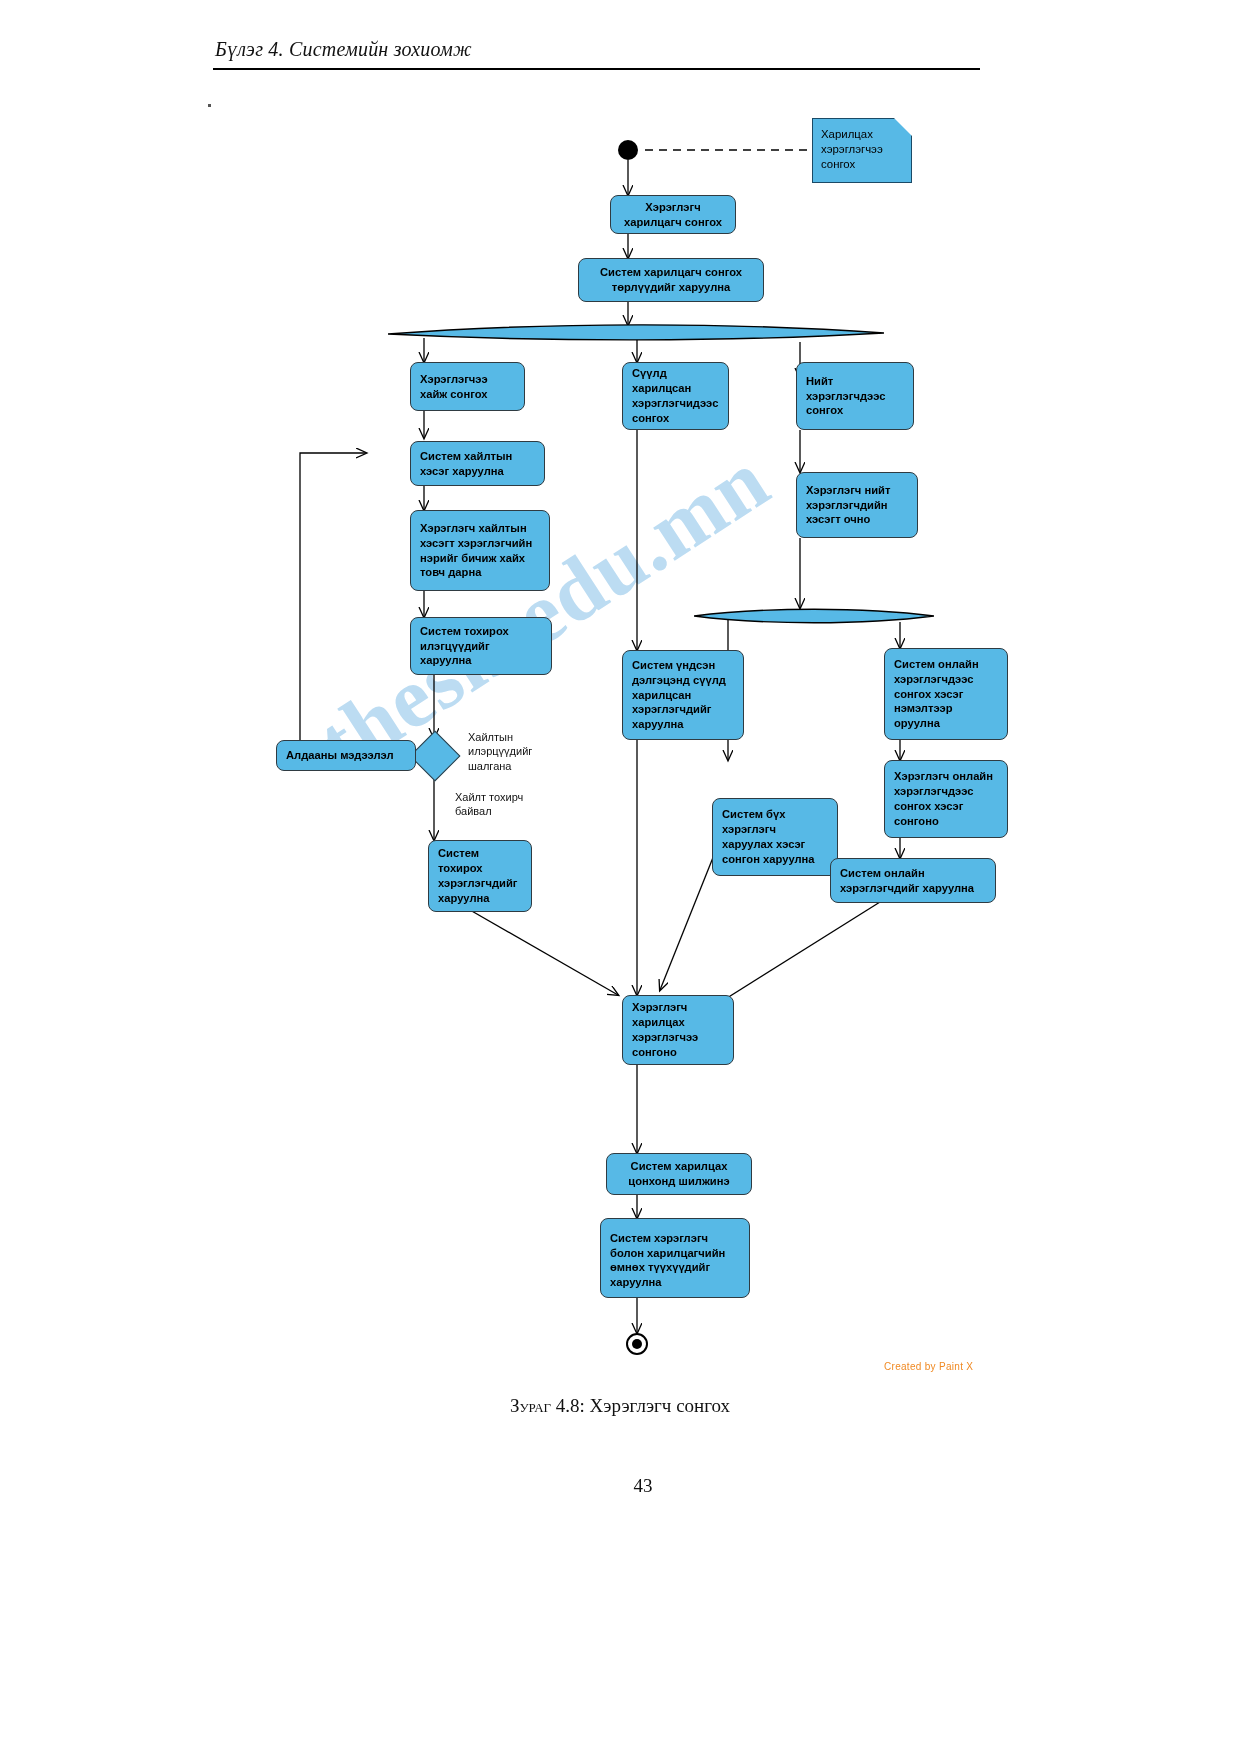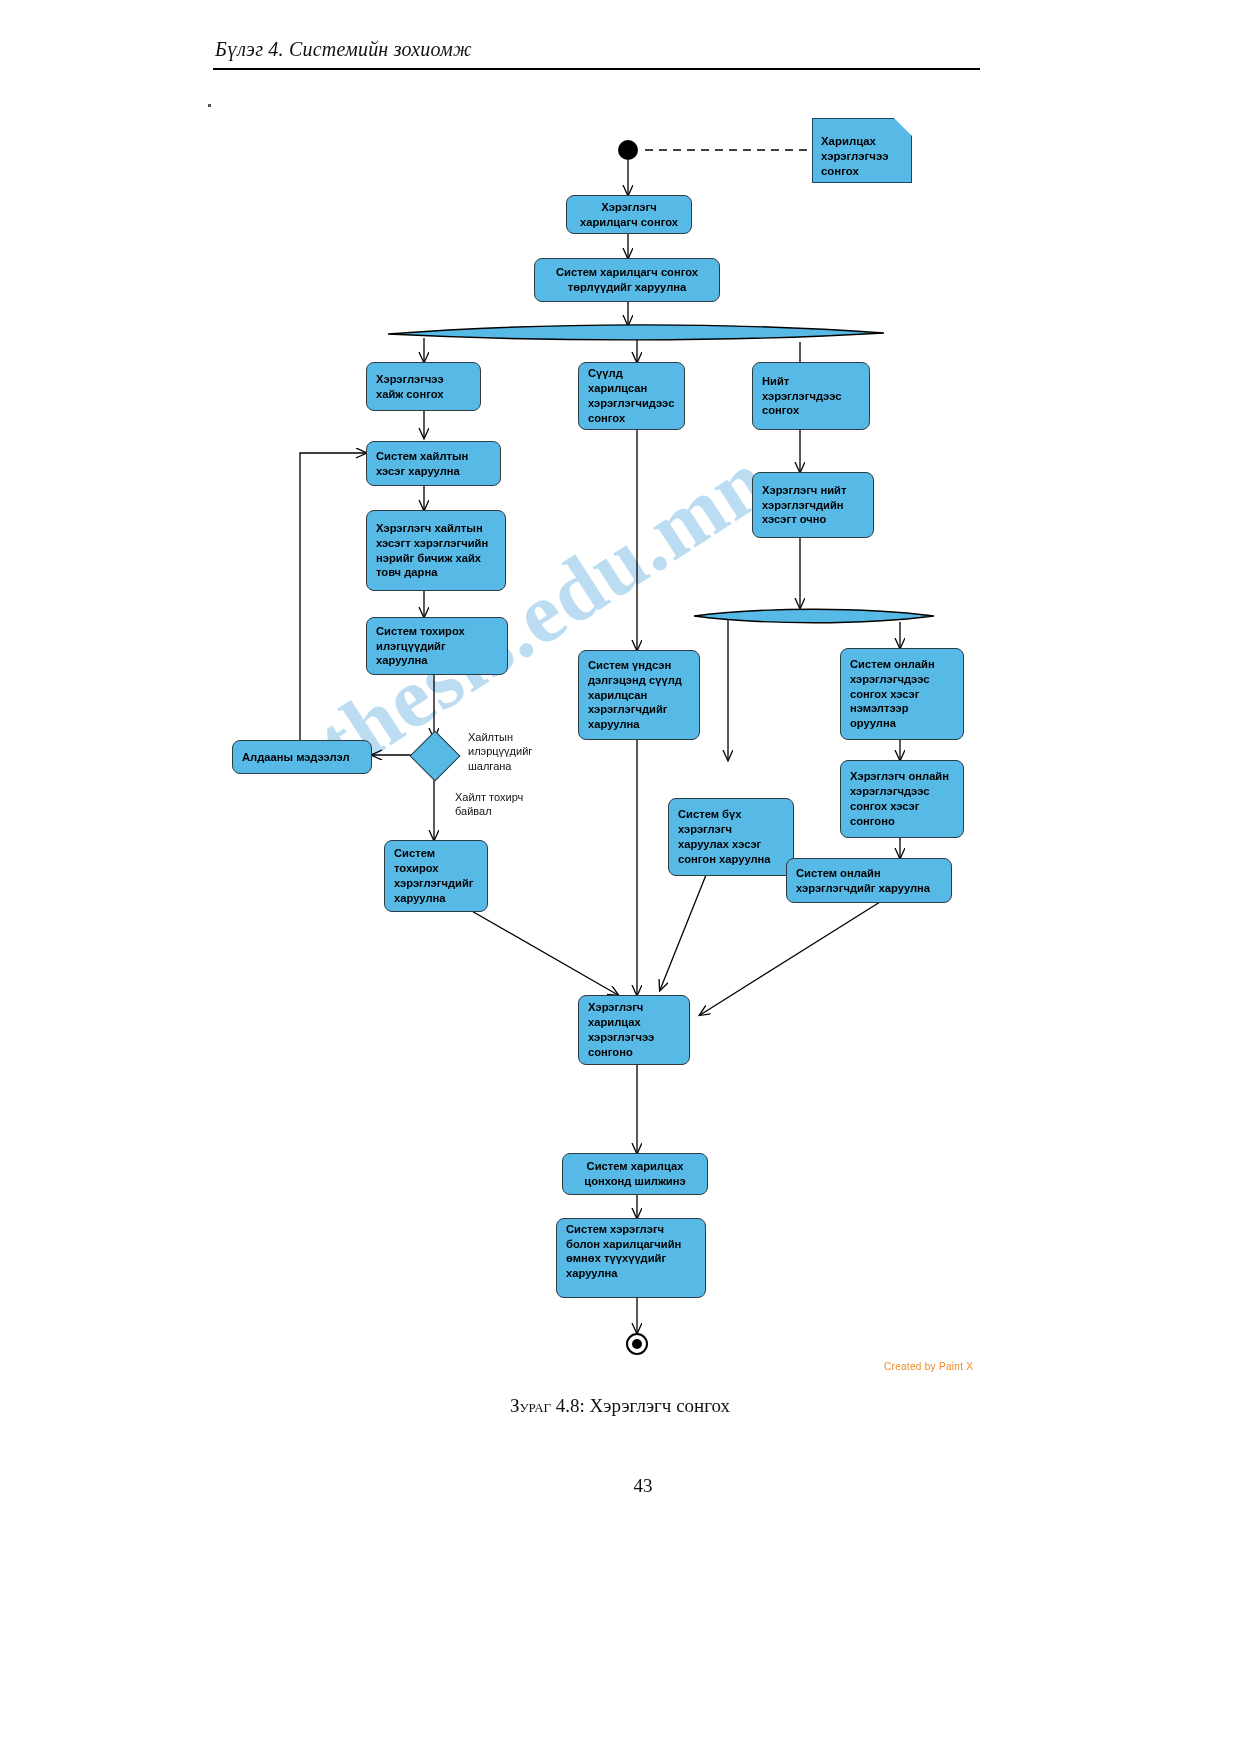--- a/index.html
+++ b/index.html
@@ -43,31 +43,31 @@
     color:#bcdcf2;letter-spacing:1px;
     transform:rotate(-33deg);transform-origin:left top;
     pointer-events:none;user-select:none;
   }
 
   
   .node{
     position:absolute;box-sizing:border-box;
     background:#57b9e6;border:1.4px solid #2f3b42;border-radius:8px;
     color:#000;font-weight:700;font-size:11.2px;line-height:1.32;
-    padding:16px 9px;display:flex;align-items:center;
+    padding:7px 9px;display:flex;align-items:center;margin-left:44px;
   }
   .node.center{justify-content:center;text-align:center;}
   .node span{display:block;width:100%;}
 
   
   .note{
     position:absolute;box-sizing:border-box;
     background:#57b9e6;border:1.2px solid #1b4a66;
-    color:#000;font-weight:700;font-size:11.4px;line-height:1.33;
-    padding:15px 8px;
+    color:#000;font-weight:400;font-size:11.4px;line-height:1.33;
+    padding:8px 8px;
   }
   .note::after{
     content:"";position:absolute;right:-1px;top:-1px;
     border-left:18px solid transparent;border-bottom:18px solid transparent;
     border-top:18px solid #ffffff;border-right:0;
     width:0;height:0;
   }
 
   
   .start-node{

